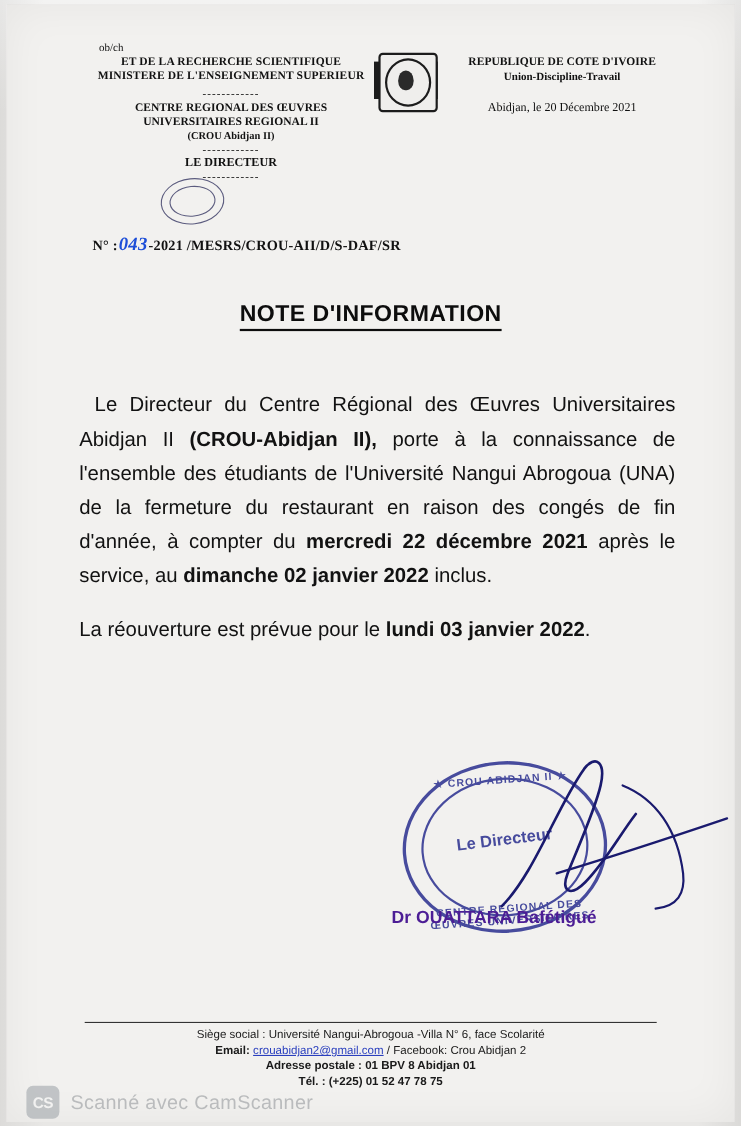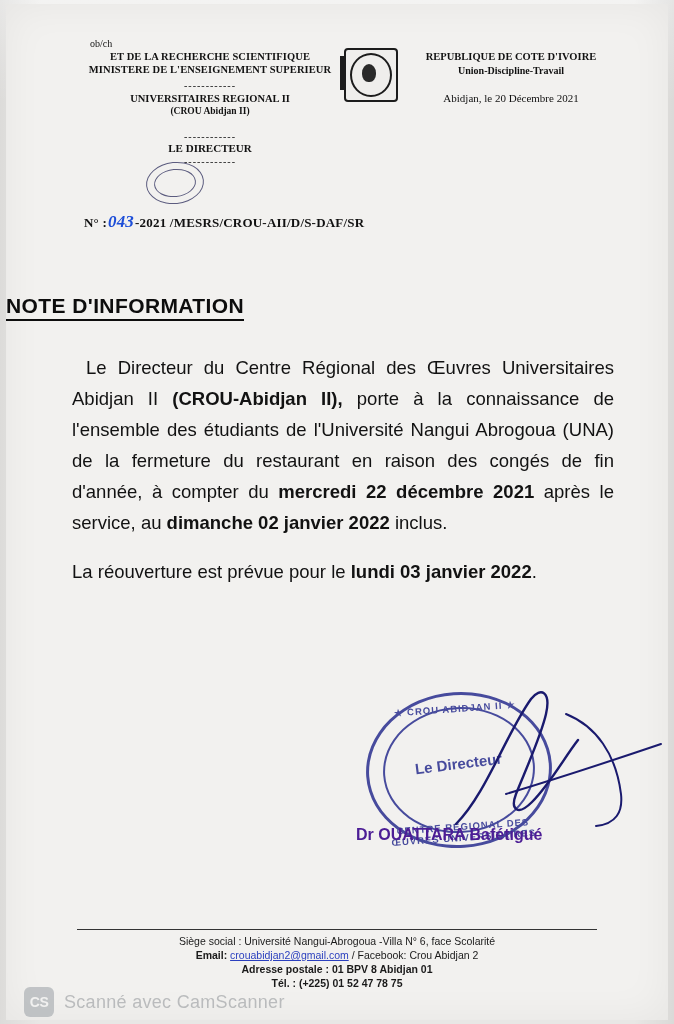--- a/index.html
+++ b/index.html
@@ -187,26 +187,26 @@
     font-style: italic;
     font-weight: bold;
     padding: 0 1px;
   }
 
   
   .doc-title {
     position: absolute;
     left: 0; top: 270px;
     width: 662px;
+    text-align: center;
     font-family: "Liberation Sans", sans-serif;
     font-size: 21px;
     font-weight: bold;
     letter-spacing: 0.4px;
     color: #0d0d0d;
-    margin-top: 20px;
   }
   .doc-title span {
     border-bottom: 2px solid #0d0d0d;
     padding-bottom: 2px;
   }
 
   
   .body-text {
     position: absolute;
     left: 66px; top: 348px;
@@ -345,20 +345,21 @@
       <div class="ob-ch">ob/ch</div>
 
       <div class="ministry">
         <div>ET DE LA RECHERCHE SCIENTIFIQUE</div>
         <div>MINISTERE DE L'ENSEIGNEMENT SUPERIEUR</div>
       </div>
 
       <div class="dashes d1">------------</div>
 
       <div class="crou-block">
+        <div>CENTRE REGIONAL DES ŒUVRES</div>
         <div>UNIVERSITAIRES REGIONAL II</div>
         <div class="sub">(CROU Abidjan II)</div>
       </div>
 
       <div class="dashes d2">------------</div>
       <div class="director-label">LE DIRECTEUR</div>
       <div class="dashes d3">------------</div>
 
       <div class="emblem">
         <div class="bar-l"></div>

